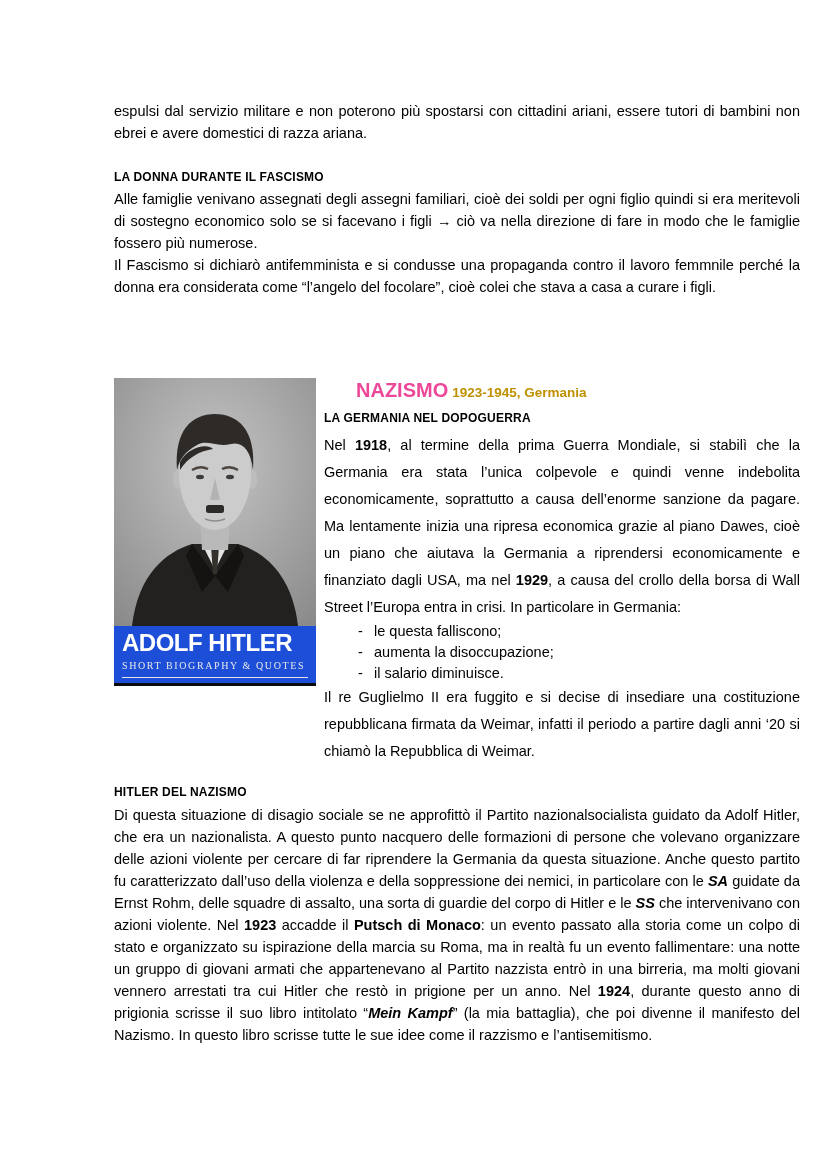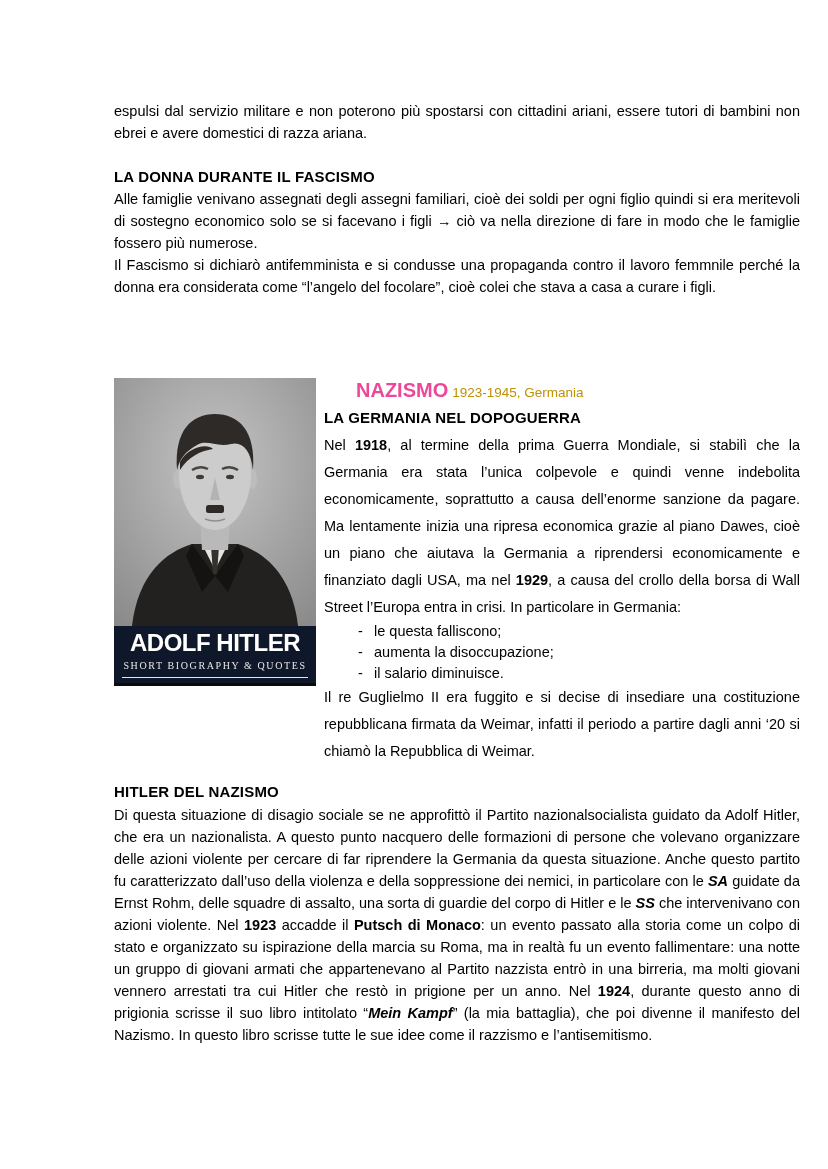--- a/index.html
+++ b/index.html
@@ -18,21 +18,21 @@
     padding:100px 44px 0 98px;
     overflow:hidden;
   }
   .body-text {
     font-size:14.5px;
     line-height:22px;
     text-align:justify;
   }
   .body-text.rc { line-height:27px; }
   .section-heading {
-    font-size:15px;
+    font-size:12px;
     font-weight:bold;
     line-height:22px;
     margin-top:22px;
     letter-spacing:0.2px;
   }
   .section-heading.tight { margin-top:2px; margin-bottom:3px; }
   .section-heading.after-cols { margin-top:16px; margin-bottom:1px; }
   .two-col {
     margin-top:80px;
     display:flex;
@@ -41,22 +41,22 @@
   }
   
   .cover {
     width:202px;
     flex:0 0 202px;
     background:#0b0b0b;
     border-bottom:3px solid #0b0b0b;
   }
   .cover svg { display:block; }
   .cover-band {
-    background:#0f172a;
-    text-align:center;
+    background:#1d4ed8;
+    text-align:left;
     padding:2px 8px 5px 8px;
   }
   .cover-title {
     color:#ffffff;
     font-weight:bold;
     font-size:24px;
     line-height:30px;
     letter-spacing:-0.5px;
     white-space:nowrap;
   }
@@ -73,21 +73,21 @@
   
   .right-col { flex:1 1 auto; min-width:0; }
   .nazismo-title {
     font-size:20px;
     line-height:25px;
     font-weight:bold;
     margin:0 0 1px 0;
   }
   .nazismo-sub {
     font-size:13.5px;
-    font-weight:normal;
+    font-weight:bold;
     margin-left:4px;
   }
   .bullet-list { }
   .bullet-item {
     position:relative;
     font-size:14.5px;
     line-height:21px;
     padding-left:50px;
   }
   .bullet-item .dash {

